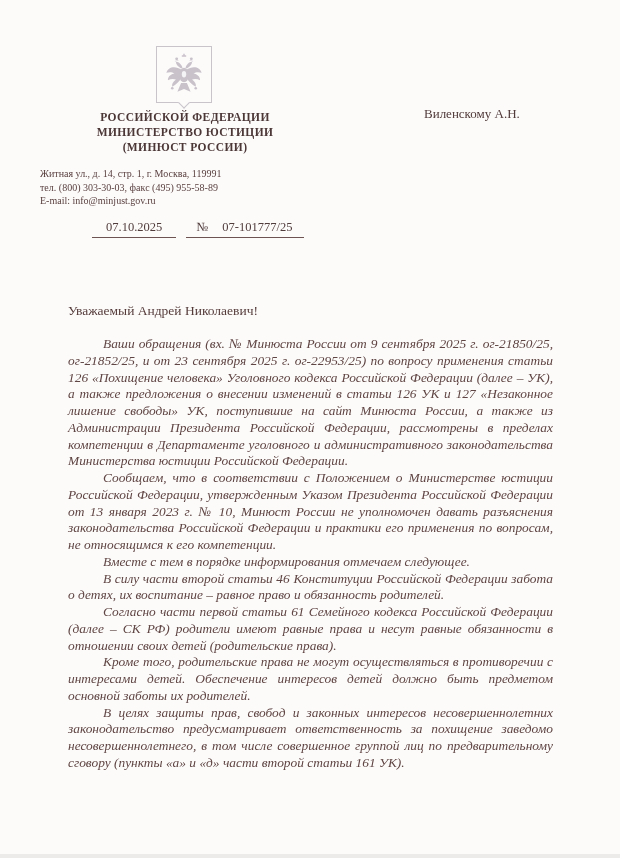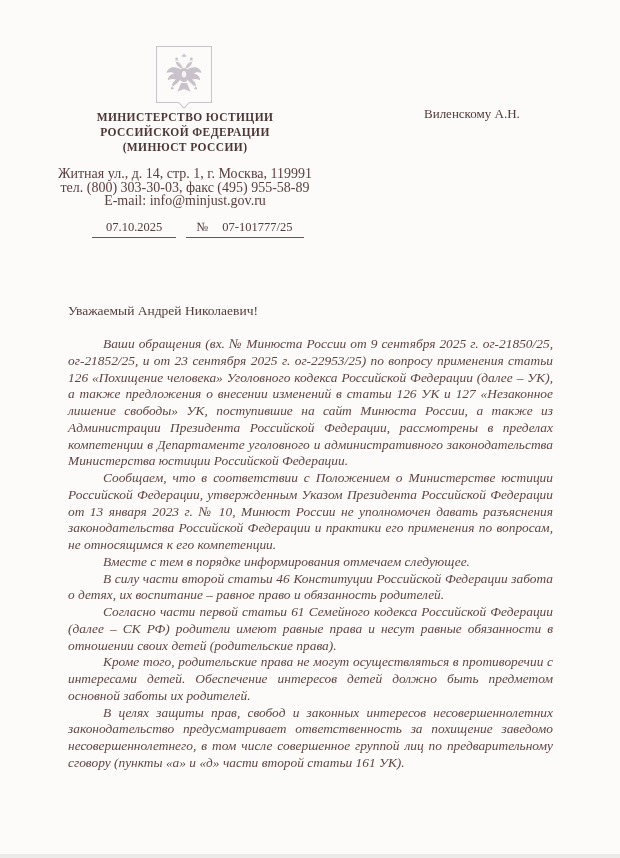--- a/index.html
+++ b/index.html
@@ -51,22 +51,22 @@
     font-size: 11.5px;
     line-height: 15px;
     letter-spacing: 0.4px;
     color: #4c3737;
   }
   .address {
     position: absolute;
     left: 40px;
     top: 167px;
     width: 290px;
-    text-align: center;
-    font-size: 14px;
+    text-align: left;
+    font-size: 10px;
     line-height: 13.5px;
     color: #5a4140;
   }
   .date-row {
     position: absolute;
     left: 92px;
     top: 220px;
     font-size: 12.5px;
     color: #513c3c;
     white-space: nowrap;
@@ -141,22 +141,22 @@
         <path d="M26 42 L34 42 L39 54 L30 50 L21 54 Z"></path>
         <circle cx="14" cy="49" r="1.8"></circle>
         <circle cx="46" cy="49" r="1.8"></circle>
       </g>
       <ellipse cx="30" cy="30" rx="3" ry="4.5" fill="#ffffff" opacity="0.8"></ellipse>
     </svg>
     <div class="emblem-notch"></div>
   </div>
 
   <div class="ministry">
+      <div>РОССИЙСКОЙ ФЕДЕРАЦИИ</div>
       <div>МИНИСТЕРСТВО ЮСТИЦИИ</div>
-      <div>РОССИЙСКОЙ ФЕДЕРАЦИИ</div>
       <div>(МИНЮСТ РОССИИ)</div>
     </div>
 
   <div class="address">
       <div>Житная ул., д. 14, стр. 1, г. Москва, 119991</div>
       <div>тел. (800) 303-30-03, факс (495) 955-58-89</div>
       <div>E-mail: info@minjust.gov.ru</div>
     </div>
 
   <div class="date-row">

